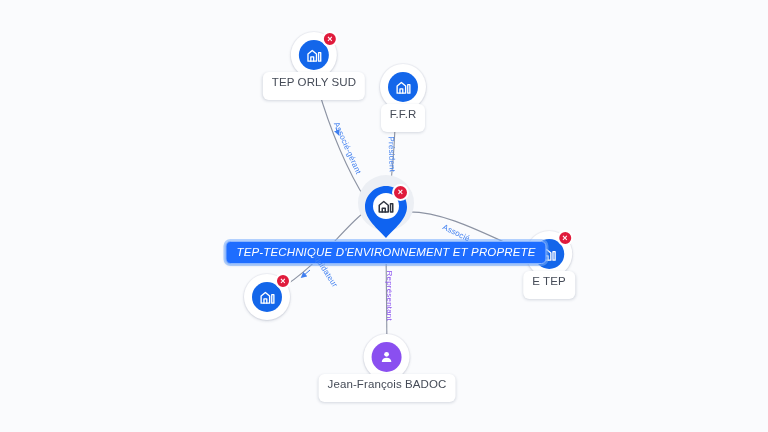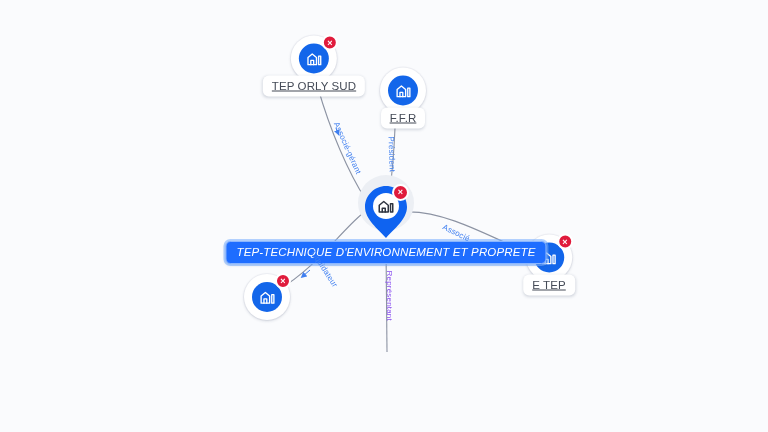--- a/index.html
+++ b/index.html
@@ -89,27 +89,26 @@
     font-weight: bold;
   }
 
   
   .node-label {
     margin-top: -6px;
     background: #ffffff;
     color: #454b57;
     font-size: 11.5px;
     letter-spacing: .1px;
-    padding: 4px 9px 5px 9px;
+    padding: 4px 9px 12px 9px;
     border-radius: 6px;
     white-space: nowrap;
     box-shadow: 0 1px 3px rgba(40, 55, 90, .18);
     position: relative;
     z-index: 3;
-    text-decoration: underline;
   }
 
   
   .person-disc { background: #ffffff; }
   .person-icon-circle {
     background: #8a4ff0;
   }
 
   
   #node-center {
@@ -300,20 +299,32 @@
         <svg width="17" height="17" viewBox="0 0 24 24" fill="none" stroke="#ffffff" stroke-width="1.9" stroke-linecap="round" stroke-linejoin="round">
           <path d="M3 10 L9 5 L15 10 L15 20 L3 20 Z"></path>
           <path d="M7 20 L7 14 L11 14 L11 20"></path>
           <path d="M18 8 L18 20 L21 20 L21 8 Z"></path>
         </svg>
       </div>
       <div class="x-badge">×</div>
     </div>
   </div>
 
+  <div class="node" style="left:387px; top:368px;">
+    <div class="node-badge-wrap">
+      <div class="node-disc person-disc"></div>
+      <div class="node-icon-circle person-icon-circle">
+        <svg width="16" height="16" viewBox="0 0 24 24" fill="#ffffff">
+          <circle cx="12" cy="8" r="3.6"></circle>
+          <path d="M4.8 19.5 C4.8 15.4 8.1 13.2 12 13.2 C15.9 13.2 19.2 15.4 19.2 19.5 Z"></path>
+        </svg>
+      </div>
+    </div>
+    <div class="node-label">Jean-François BADOC</div>
+  </div>
 
   <div id="node-center" style="left:386px; top:212px;">
     <div class="center-halo"></div>
     <div class="pin-wrap">
       <svg class="pin-shape" viewBox="0 0 44 54" xmlns="http://www.w3.org/2000/svg">
         <path d="M22 1 C10.4 1 1 10.4 1 22 C1 34 14 44 22 53 C30 44 43 34 43 22 C43 10.4 33.6 1 22 1 Z" fill="#0f63f0"></path>
         <circle cx="22" cy="21" r="13" fill="#ffffff"></circle>
       </svg>
       <div class="pin-inner-icon">
         <svg width="18" height="18" viewBox="0 0 24 24" fill="none" stroke="#2e3440" stroke-width="2" stroke-linecap="round" stroke-linejoin="round">

